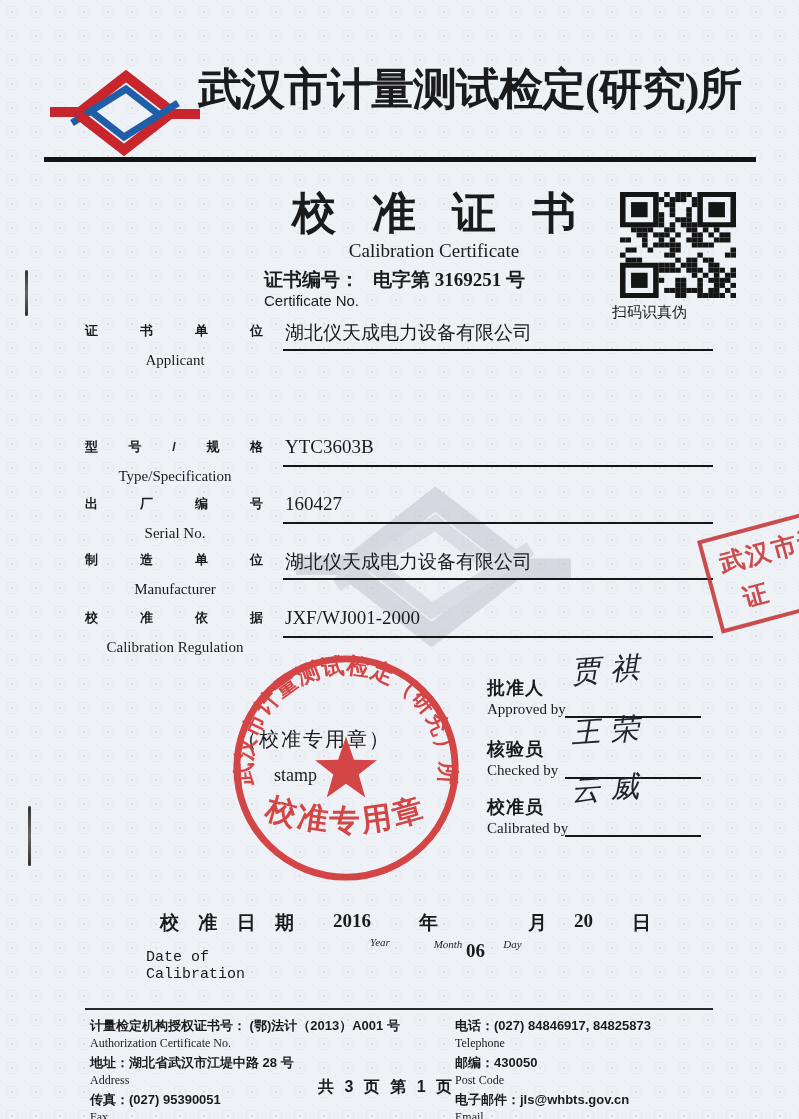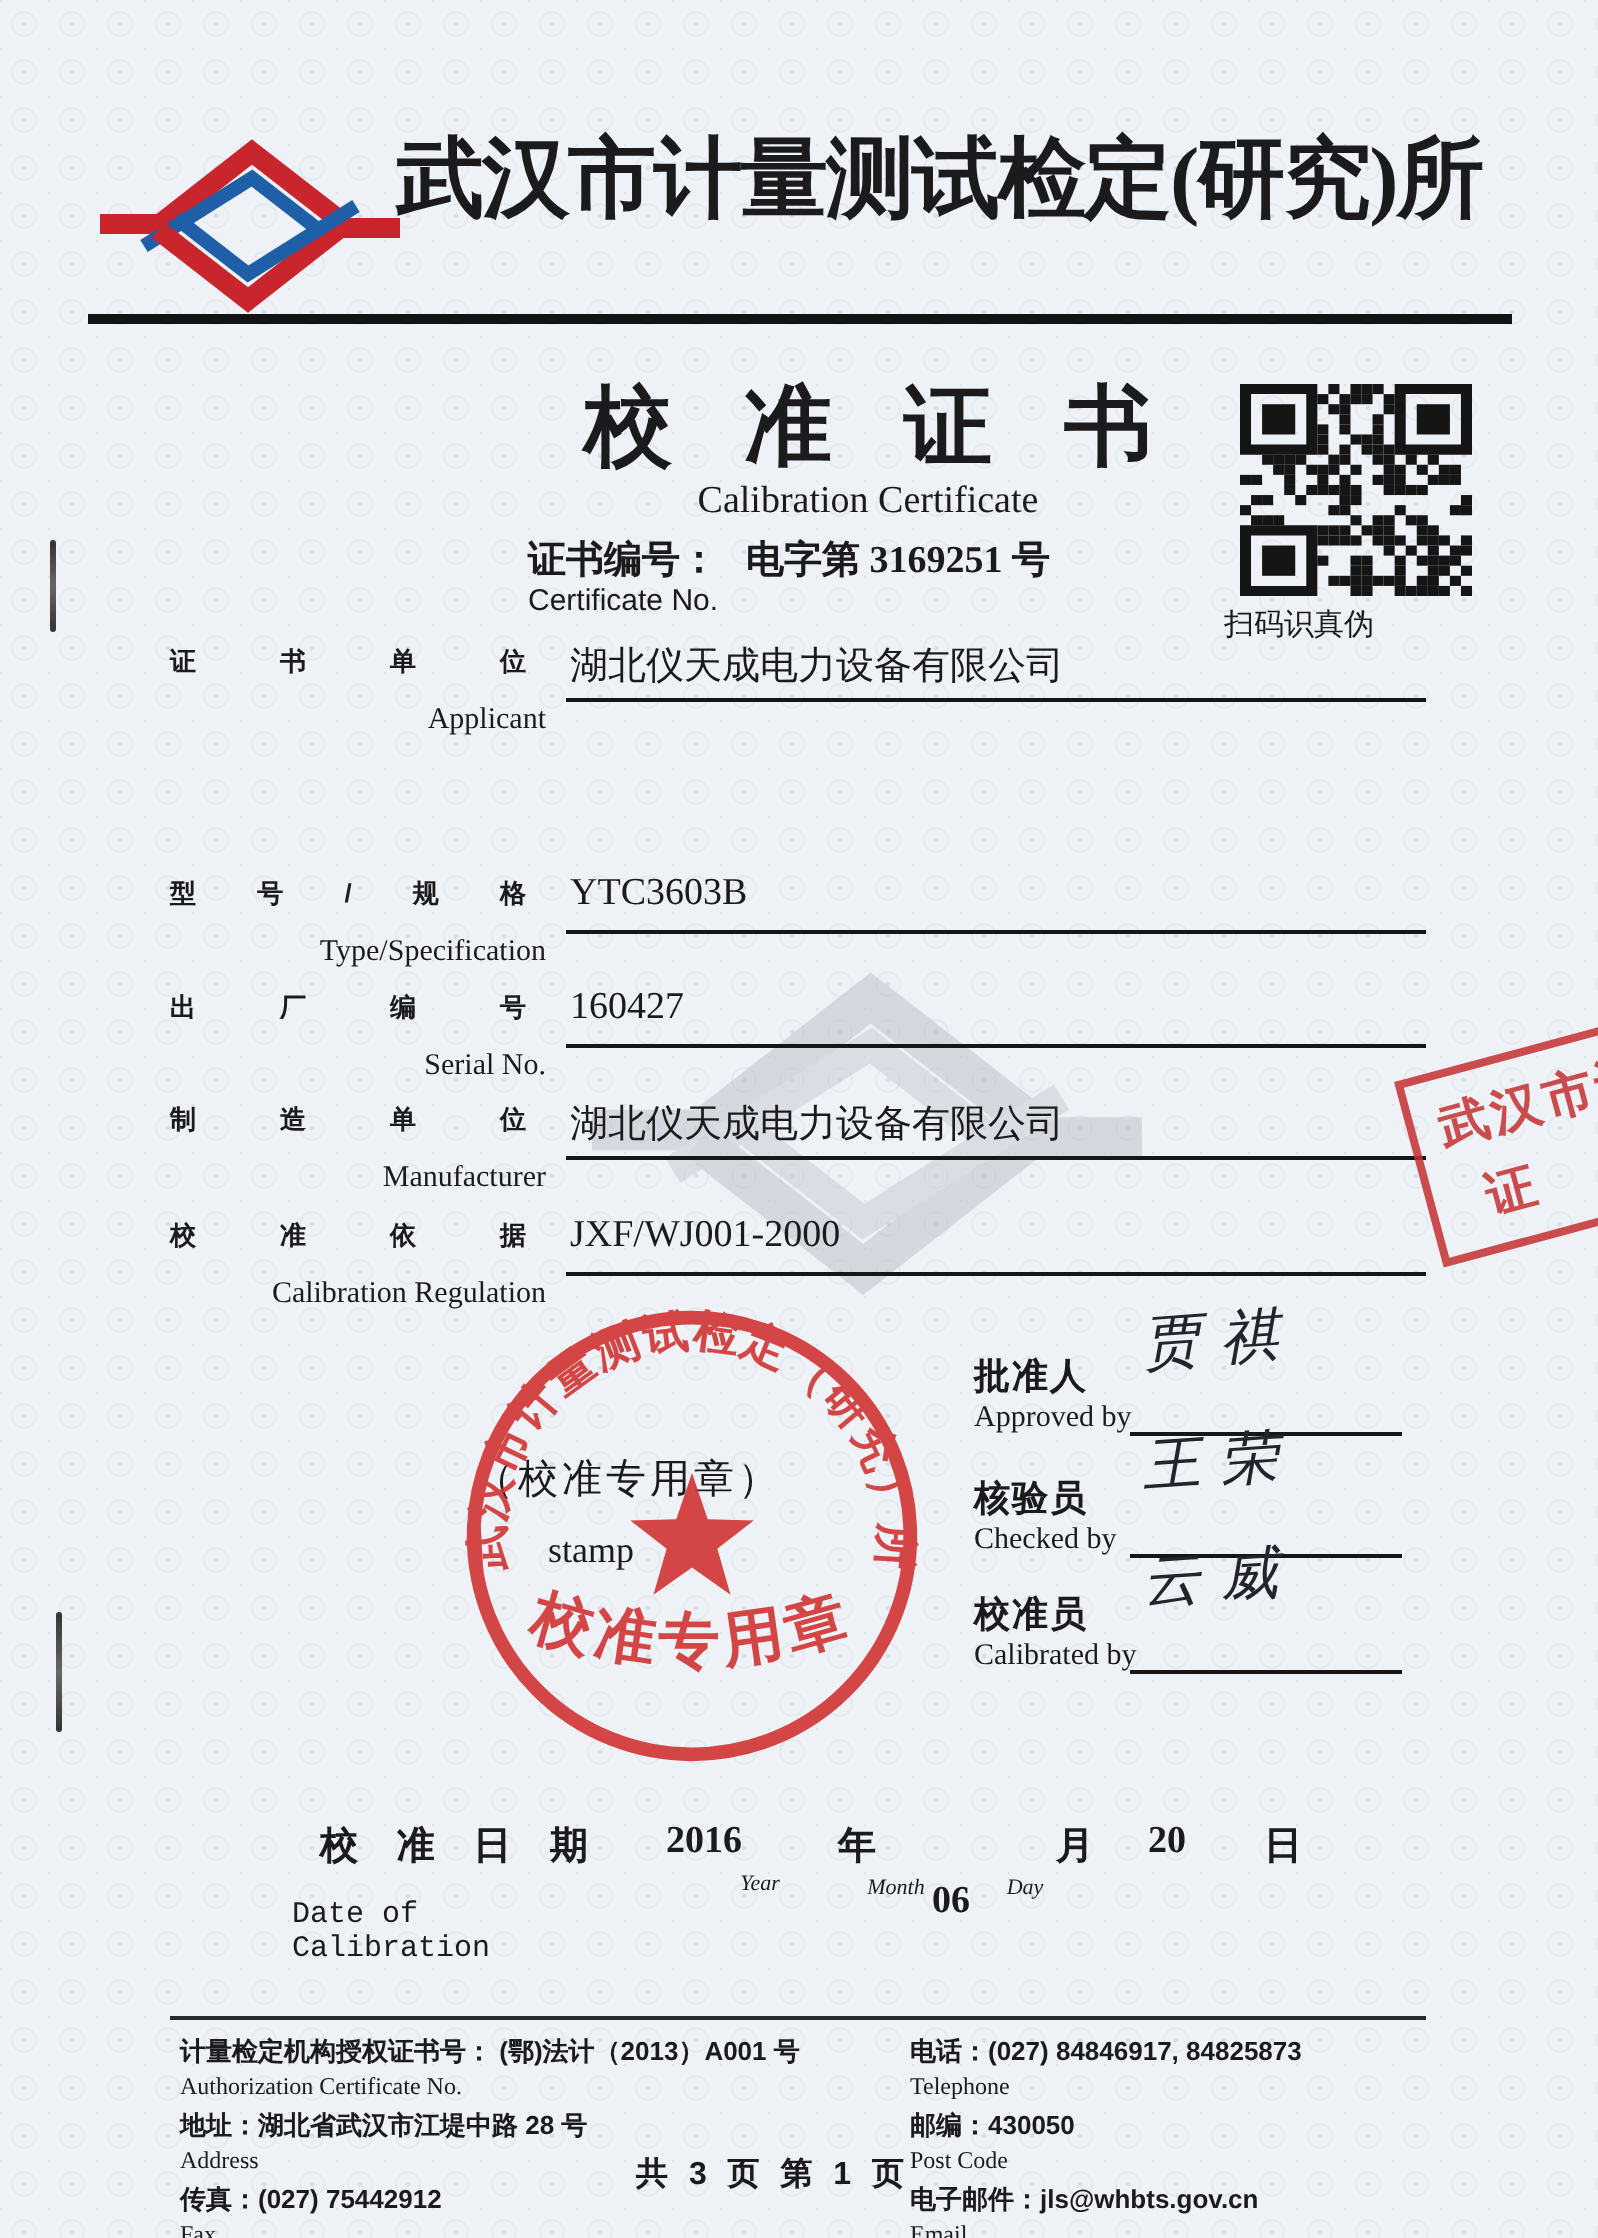--- a/index.html
+++ b/index.html
@@ -35,21 +35,21 @@
 
   
   .staple { width:3px; background:linear-gradient(#333,#666 50%,#333); border-radius:2px; }
 
   
   .watermark { left:296px; top:450px; opacity:.45; }
 
   
   .field-row { position:absolute; left:85px; width:632px; height:58px; }
   .f-label { position:absolute; left:0; top:0; width:178px; font-size:13px; font-weight:700; text-align:justify; text-align-last:justify; }
-  .f-en    { position:absolute; left:-8px; top:30px; width:196px; text-align:right; font-size:15px; font-family:"Liberation Serif", serif; }
+  .f-en    { position:absolute; left:-8px; top:30px; width:196px; text-align:center; font-size:15px; font-family:"Liberation Serif", serif; }
   .f-value { position:absolute; left:200px; top:-2px; font-size:19px; font-family:"Liberation Serif", serif; white-space:nowrap; }
   .f-line  { position:absolute; left:198px; top:27px; width:430px; border-top:2px solid #161616; }
 
   
   .stamp-ph-cn { left:237px; top:726px; font-size:20px; letter-spacing:2px; z-index:1; }
   .stamp-ph-en { left:274px; top:765px; font-size:18px; font-family:"Liberation Serif", serif; z-index:1; }
   .round-stamp { left:228px; top:650px; z-index:2; opacity:.9; }
 
   .sig-row { position:absolute; left:487px; width:230px; height:60px; }
   .s-cn { position:absolute; left:0; top:0; font-size:18px; font-weight:700; letter-spacing:1px; }
@@ -349,21 +349,21 @@
   <div class="abs d-sub" style="left:350px; top:936px; width:60px;">Year</div>
   <div class="abs d-sub" style="left:413px; top:938px; width:70px;">Month</div>
   <div class="abs d-sub" style="left:485px; top:938px; width:55px;">Day</div>
 
   <div class="abs foot-rule"></div>
   <div class="foot-col" style="left:90px;">
     <div class="cn">计量检定机构授权证书号：  (鄂)法计（2013）A001 号</div>
     <div class="en">Authorization Certificate No.</div>
     <div class="cn">地址：湖北省武汉市江堤中路 28 号</div>
     <div class="en">Address</div>
-    <div class="cn">传真：(027) 75442912</div>
+    <div class="cn">传真：(027) 95390051</div>
     <div class="en">Fax</div>
   </div>
   <div class="foot-col" style="left:455px;">
     <div class="cn">电话：(027) 84846917, 84825873</div>
     <div class="en">Telephone</div>
     <div class="cn">邮编：430050</div>
     <div class="en">Post Code</div>
     <div class="cn">电子邮件：jls@whbts.gov.cn</div>
     <div class="en">Email</div>
   </div>

